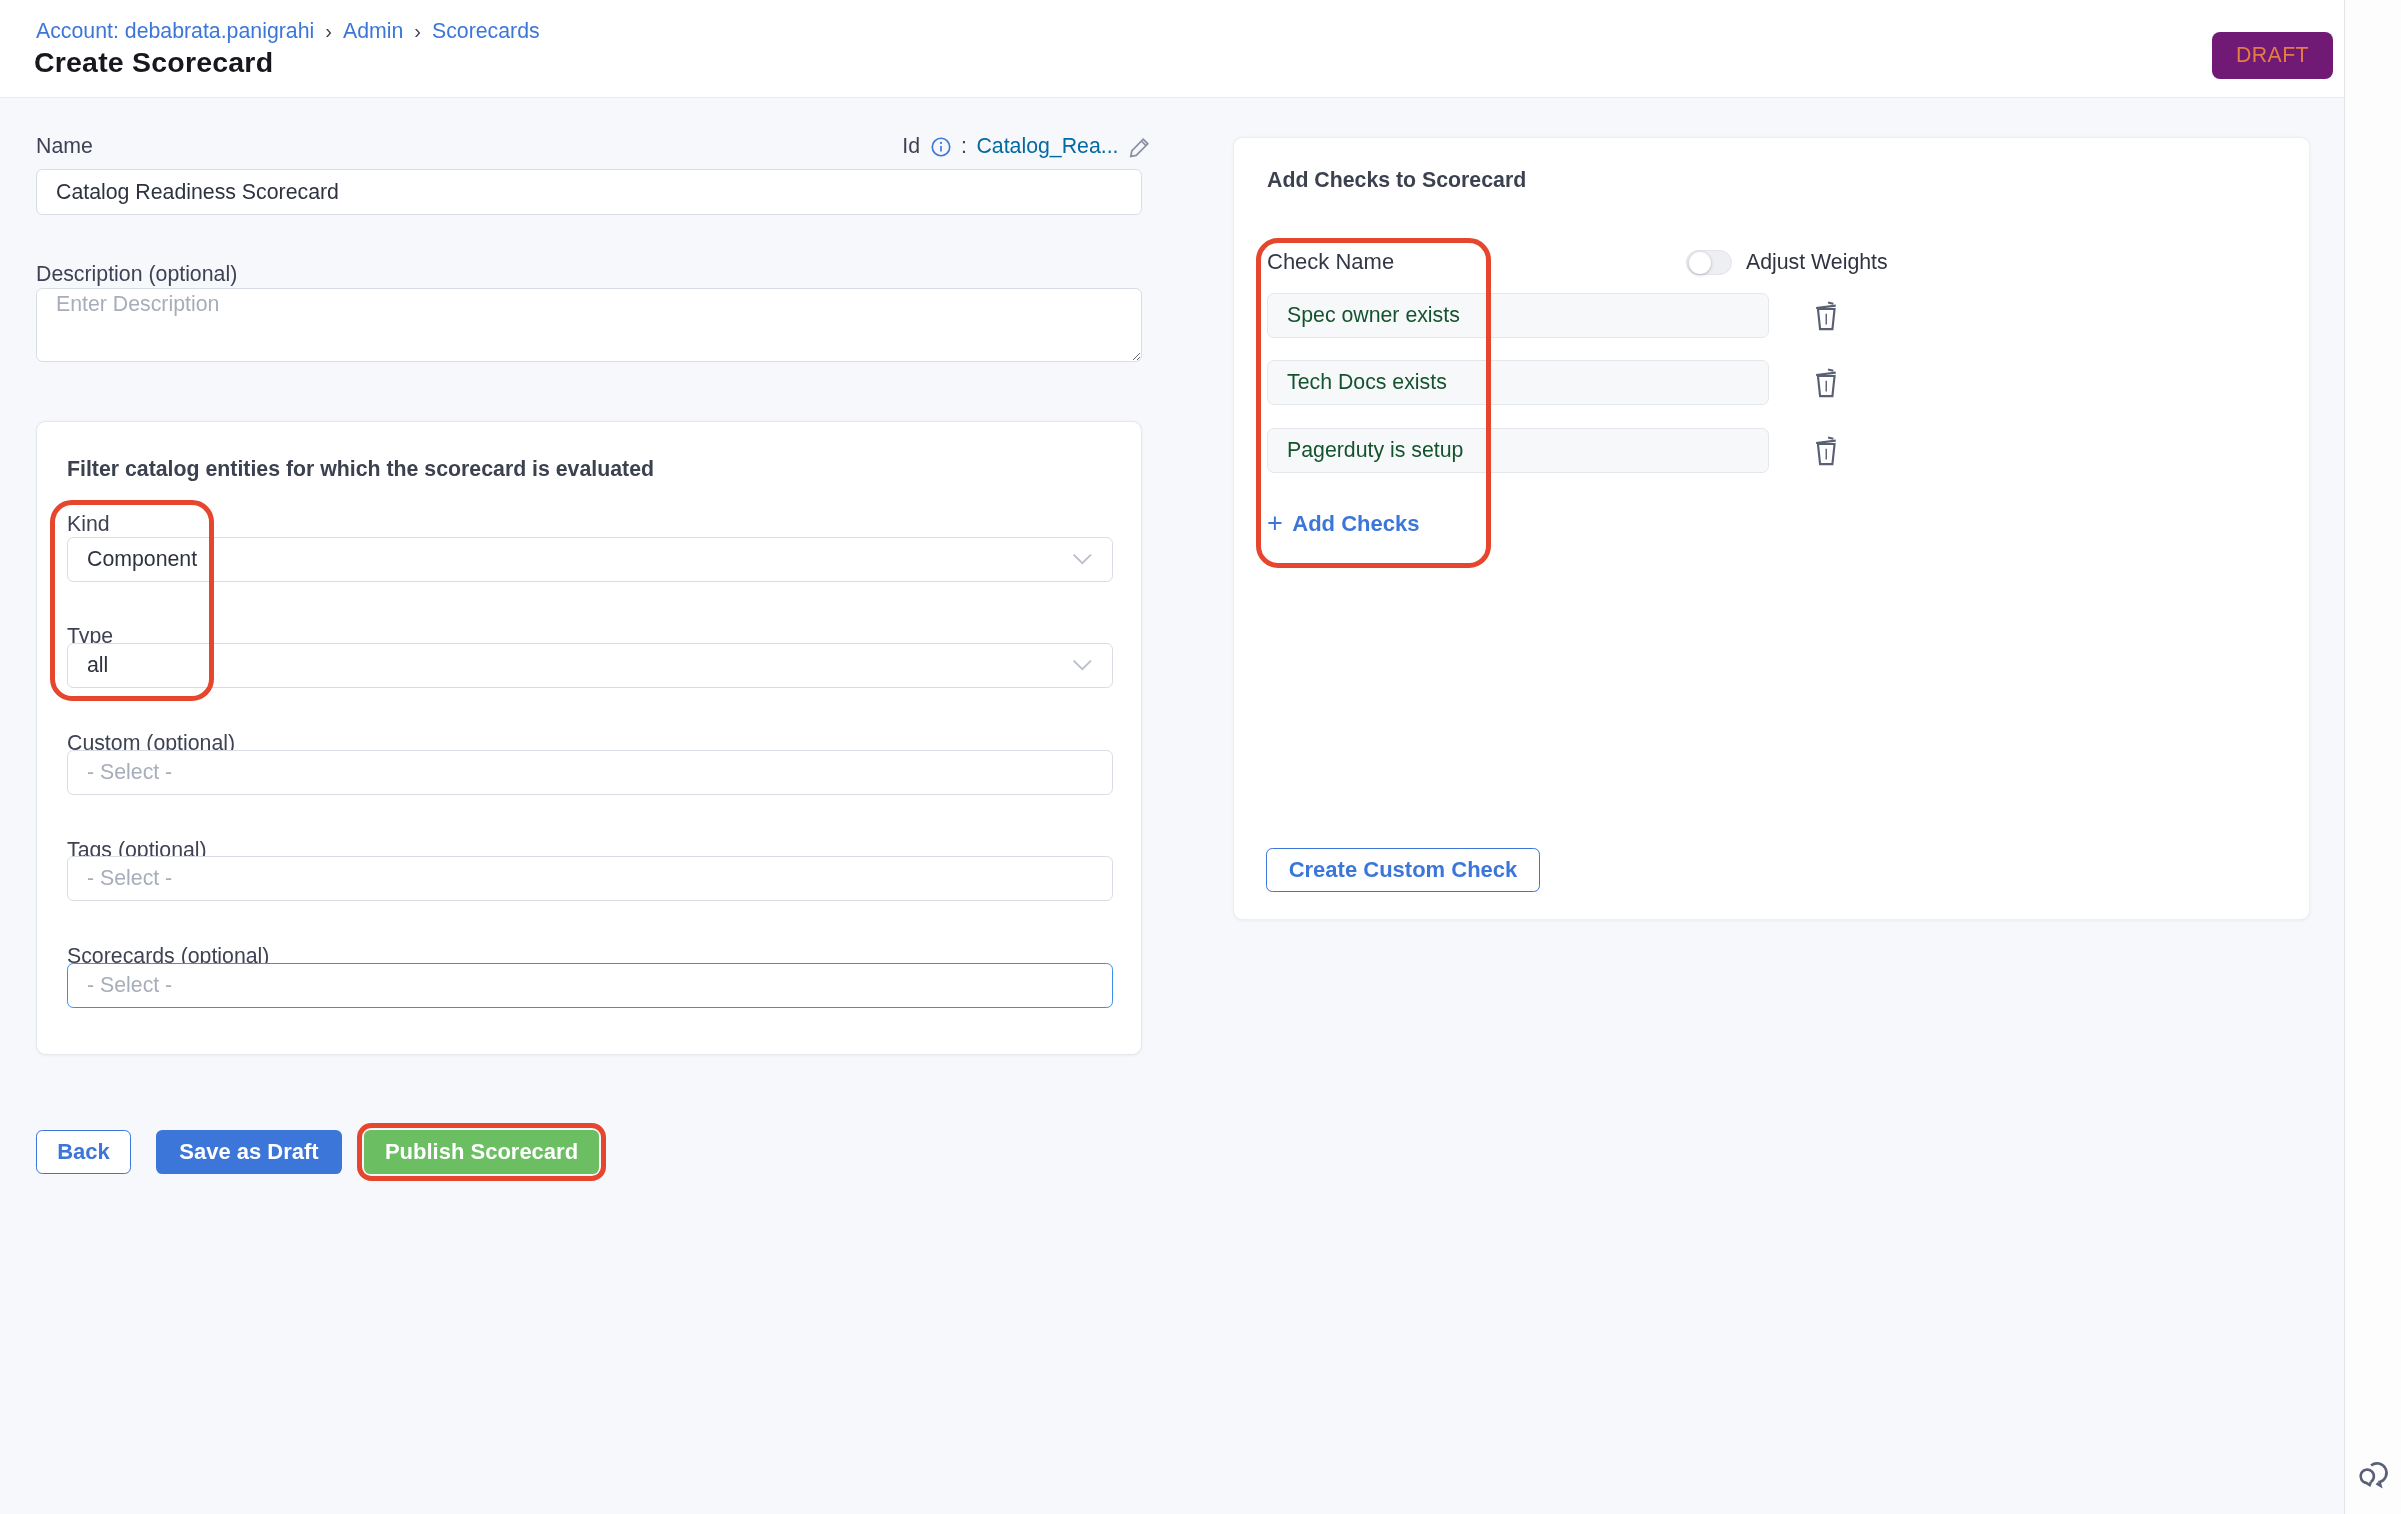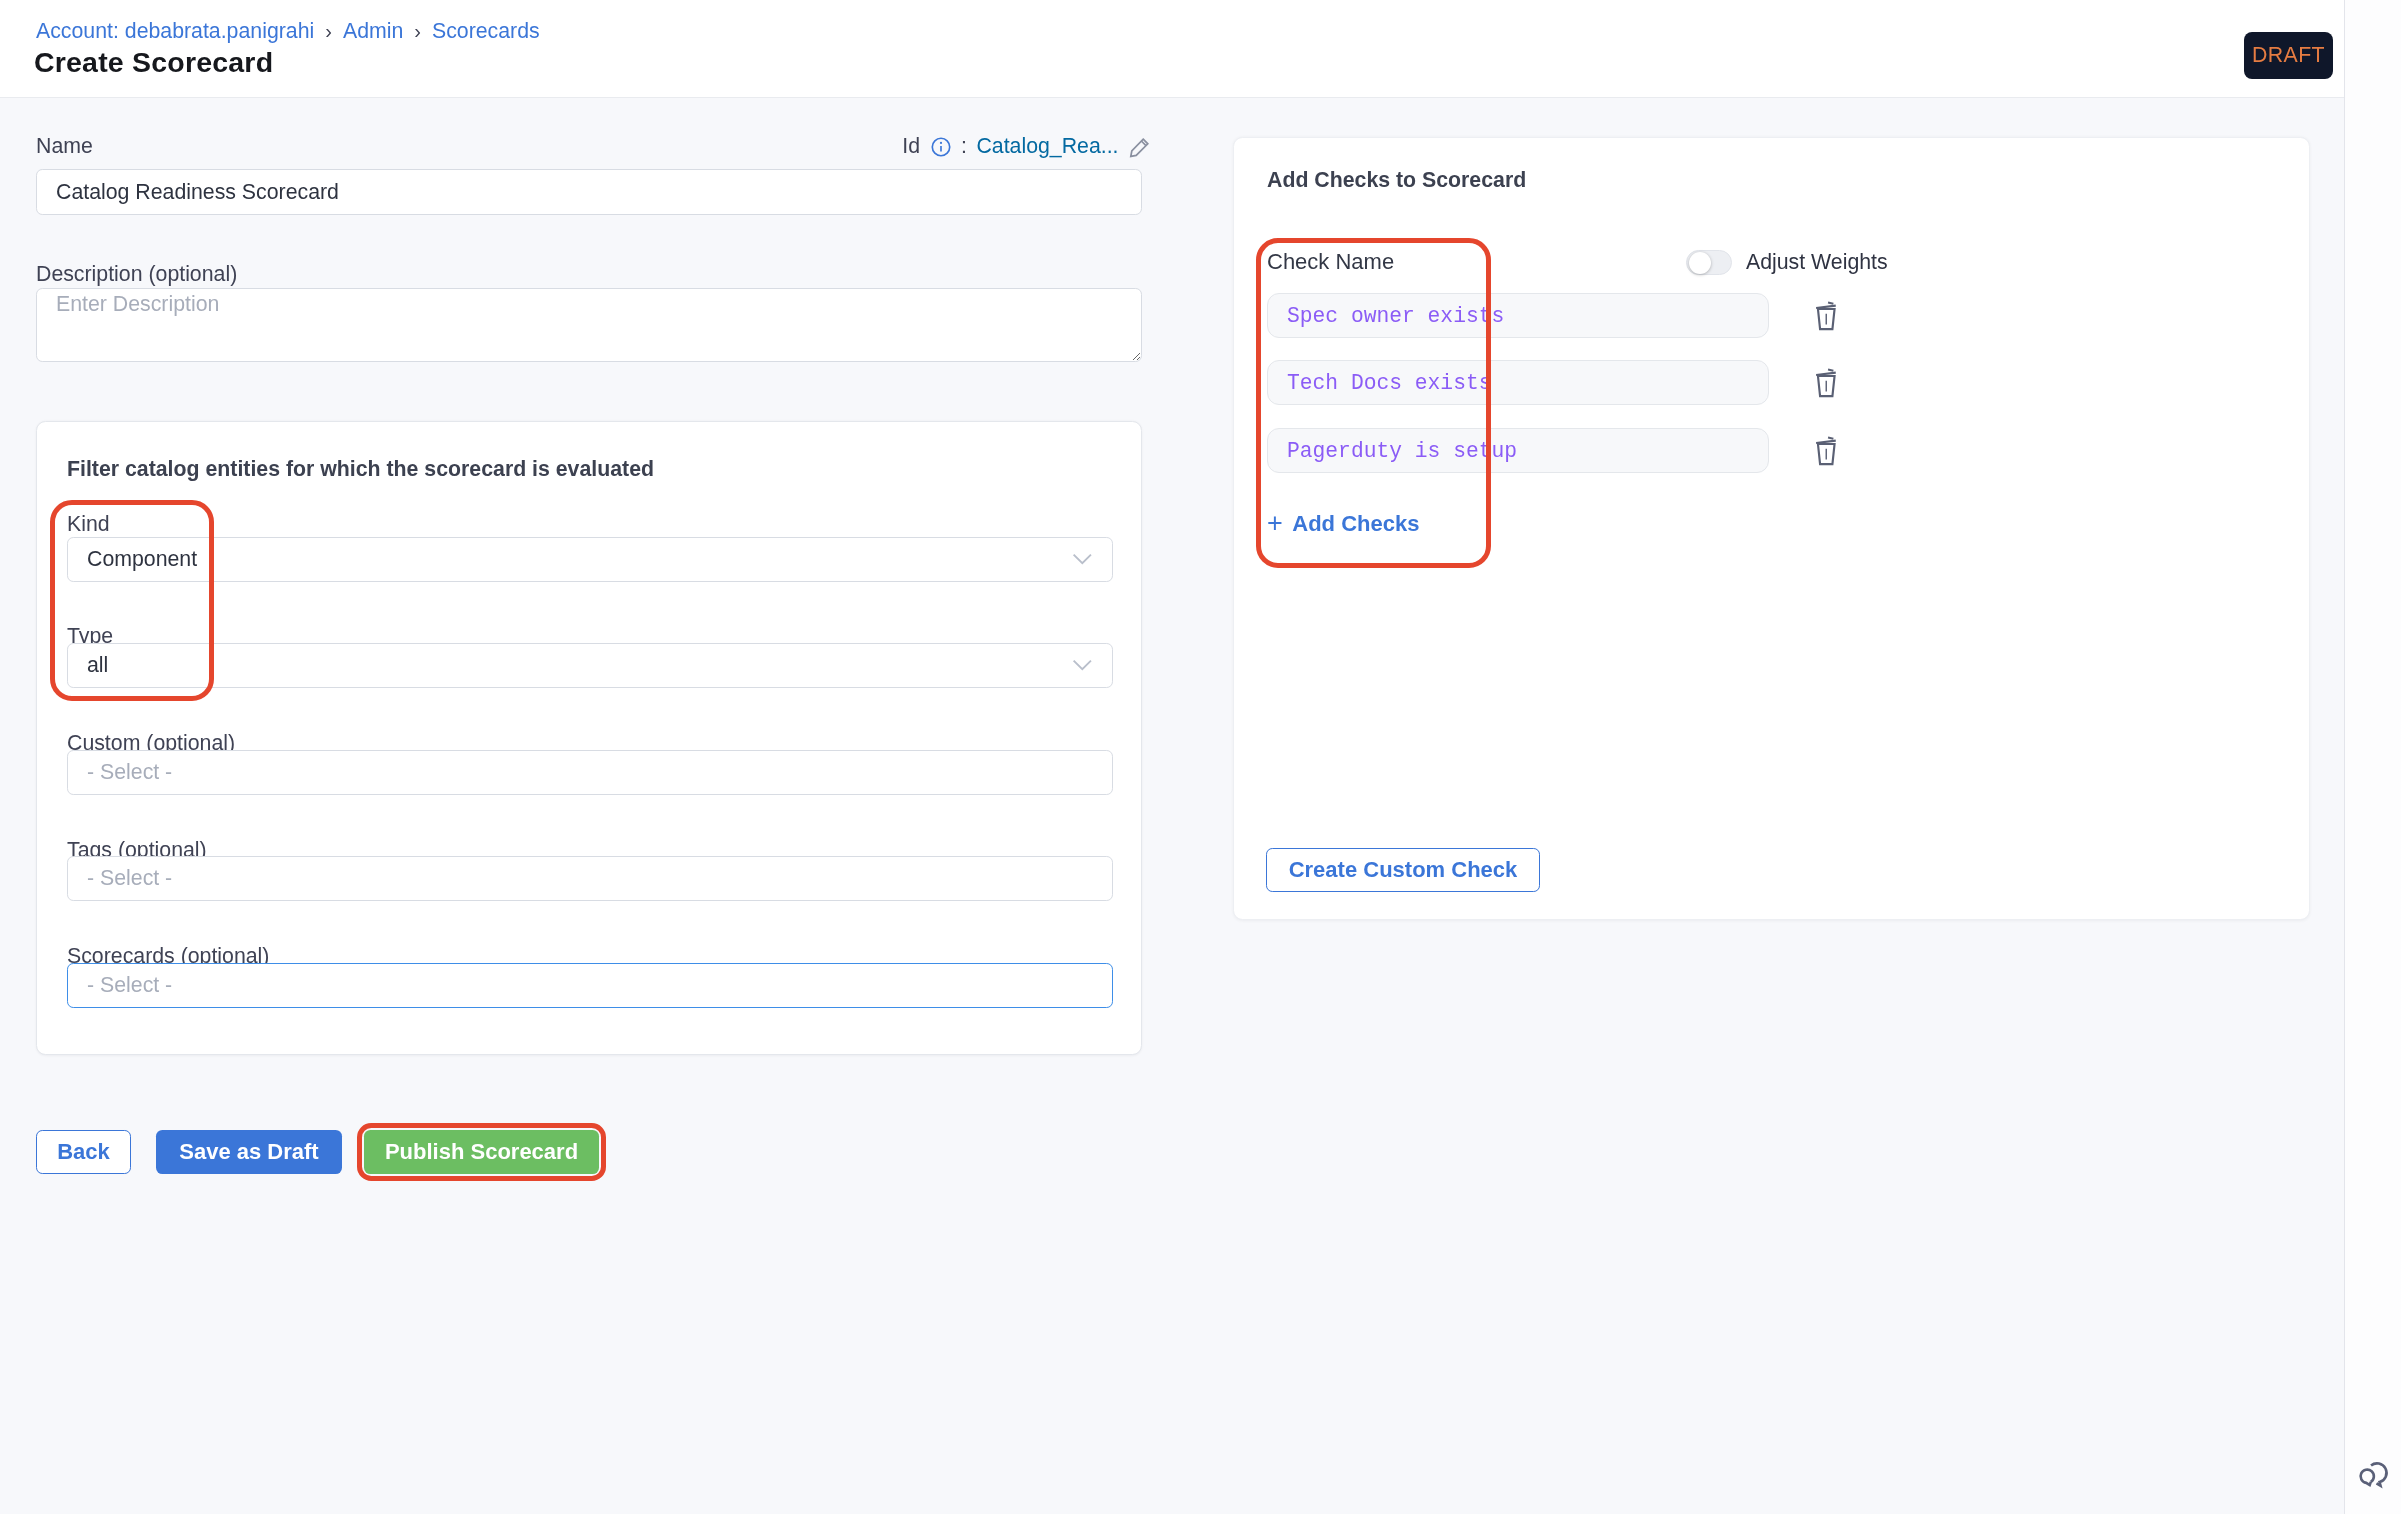--- a/index.html
+++ b/index.html
@@ -23,23 +23,23 @@
   .header {
     position: absolute; top: 0; left: 0; right: 57px; height: 98px;
     background: #FFFFFF; border-bottom: 0.8px solid #E9EBEF;
   }
   .breadcrumb { position: absolute; left: 36px; top: 19px; font-size: 21.3px; display: flex; gap: 11px; align-items: center; }
   .breadcrumb a { color: #3B76D8; text-decoration: none; cursor: pointer; }
   .crumb-sep { color: #3F4254; font-size: 20px; }
   .page-title { position: absolute; left: 34px; top: 46px; font-size: 28.5px; font-weight: 700; color: #16181D; letter-spacing: 0.2px; }
   .draft-badge {
     position: absolute; right: 11px; top: 32px;
-    background: #0f172a; color: #E57C42;
+    background: #701a75; color: #E57C42;
     font-size: 21.3px; letter-spacing: 0.4px;
-    padding: 11px 8px; border-radius: 8px;
+    padding: 11px 24px; border-radius: 8px;
   }
 
   
   .field-label { font-size: 21.3px; color: #3F4254; }
   .text-input, .select-box, .desc-area {
     background: #FFFFFF; border: 0.8px solid #D8DCE3; border-radius: 6.3px;
     font-size: 21.3px; color: #2E3340; font-family: inherit;
   }
   .select-box { display: flex; align-items: center; justify-content: space-between; padding: 0 19px; cursor: pointer; }
   .ph { color: #A7ADBA; }
@@ -83,22 +83,22 @@
     box-shadow: 0 0.8px 3.2px rgba(16,24,40,0.05);
   }
   .checks-heading { position: absolute; left: 33px; top: 30px; font-size: 21.3px; font-weight: 700; color: #3C4150; }
   .check-col-header { position: absolute; left: 33px; top: 111px; font-size: 22px; color: #333846; }
   .toggle { position: absolute; left: 452px; top: 112px; width: 46px; height: 25px; border-radius: 12.6px;
             background: #EDEFF3; border: 0.8px solid #E1E4EA; cursor: pointer; }
   .toggle .knob { position: absolute; left: 1.6px; top: 0.8px; width: 22px; height: 22px; border-radius: 50%;
                   background: #FFFFFF; box-shadow: 0 0.8px 3.2px rgba(0,0,0,0.28); }
   .toggle-label { position: absolute; left: 512px; top: 112px; font-size: 21.3px; color: #2F3342; }
   .check-row { position: absolute; left: 33px; width: 648px; height: 45px; display: flex; align-items: center; }
-  .check-input { width: 502px; height: 45px; background: #F7F8FA; border: 0.8px solid #E4E7EB; border-radius: 12px;
-                 font-size: 21.3px; color: #8b5cf6; padding: 0 19px; font-family: Liberation Mono, monospace; }
+  .check-input { width: 502px; height: 45px; background: #F7F8FA; border: 0.8px solid #E4E7EB; border-radius: 7px;
+                 font-size: 21.3px; color: #14532d; padding: 0 19px; font-family: Liberation Sans, sans-serif; }
   .trash-btn { margin-left: 43px; width: 32px; height: 36px; background: none; border: none; cursor: pointer; padding: 0; }
   .add-checks { position: absolute; left: 33px; top: 372px; font-size: 22px; font-weight: 700; color: #3B76D8;
                 display: flex; align-items: center; gap: 9.5px; cursor: pointer; text-decoration: none; }
   .add-plus { font-size: 27px; font-weight: 400; line-height: 1; }
   .btn-custom { left: 32px; top: 710px; width: 274px; background: #FFFFFF; color: #3B76D8; border: 1.6px solid #3B76D8; }
 
   svg { display: block; }
 </style>
 </head>
 <body>

